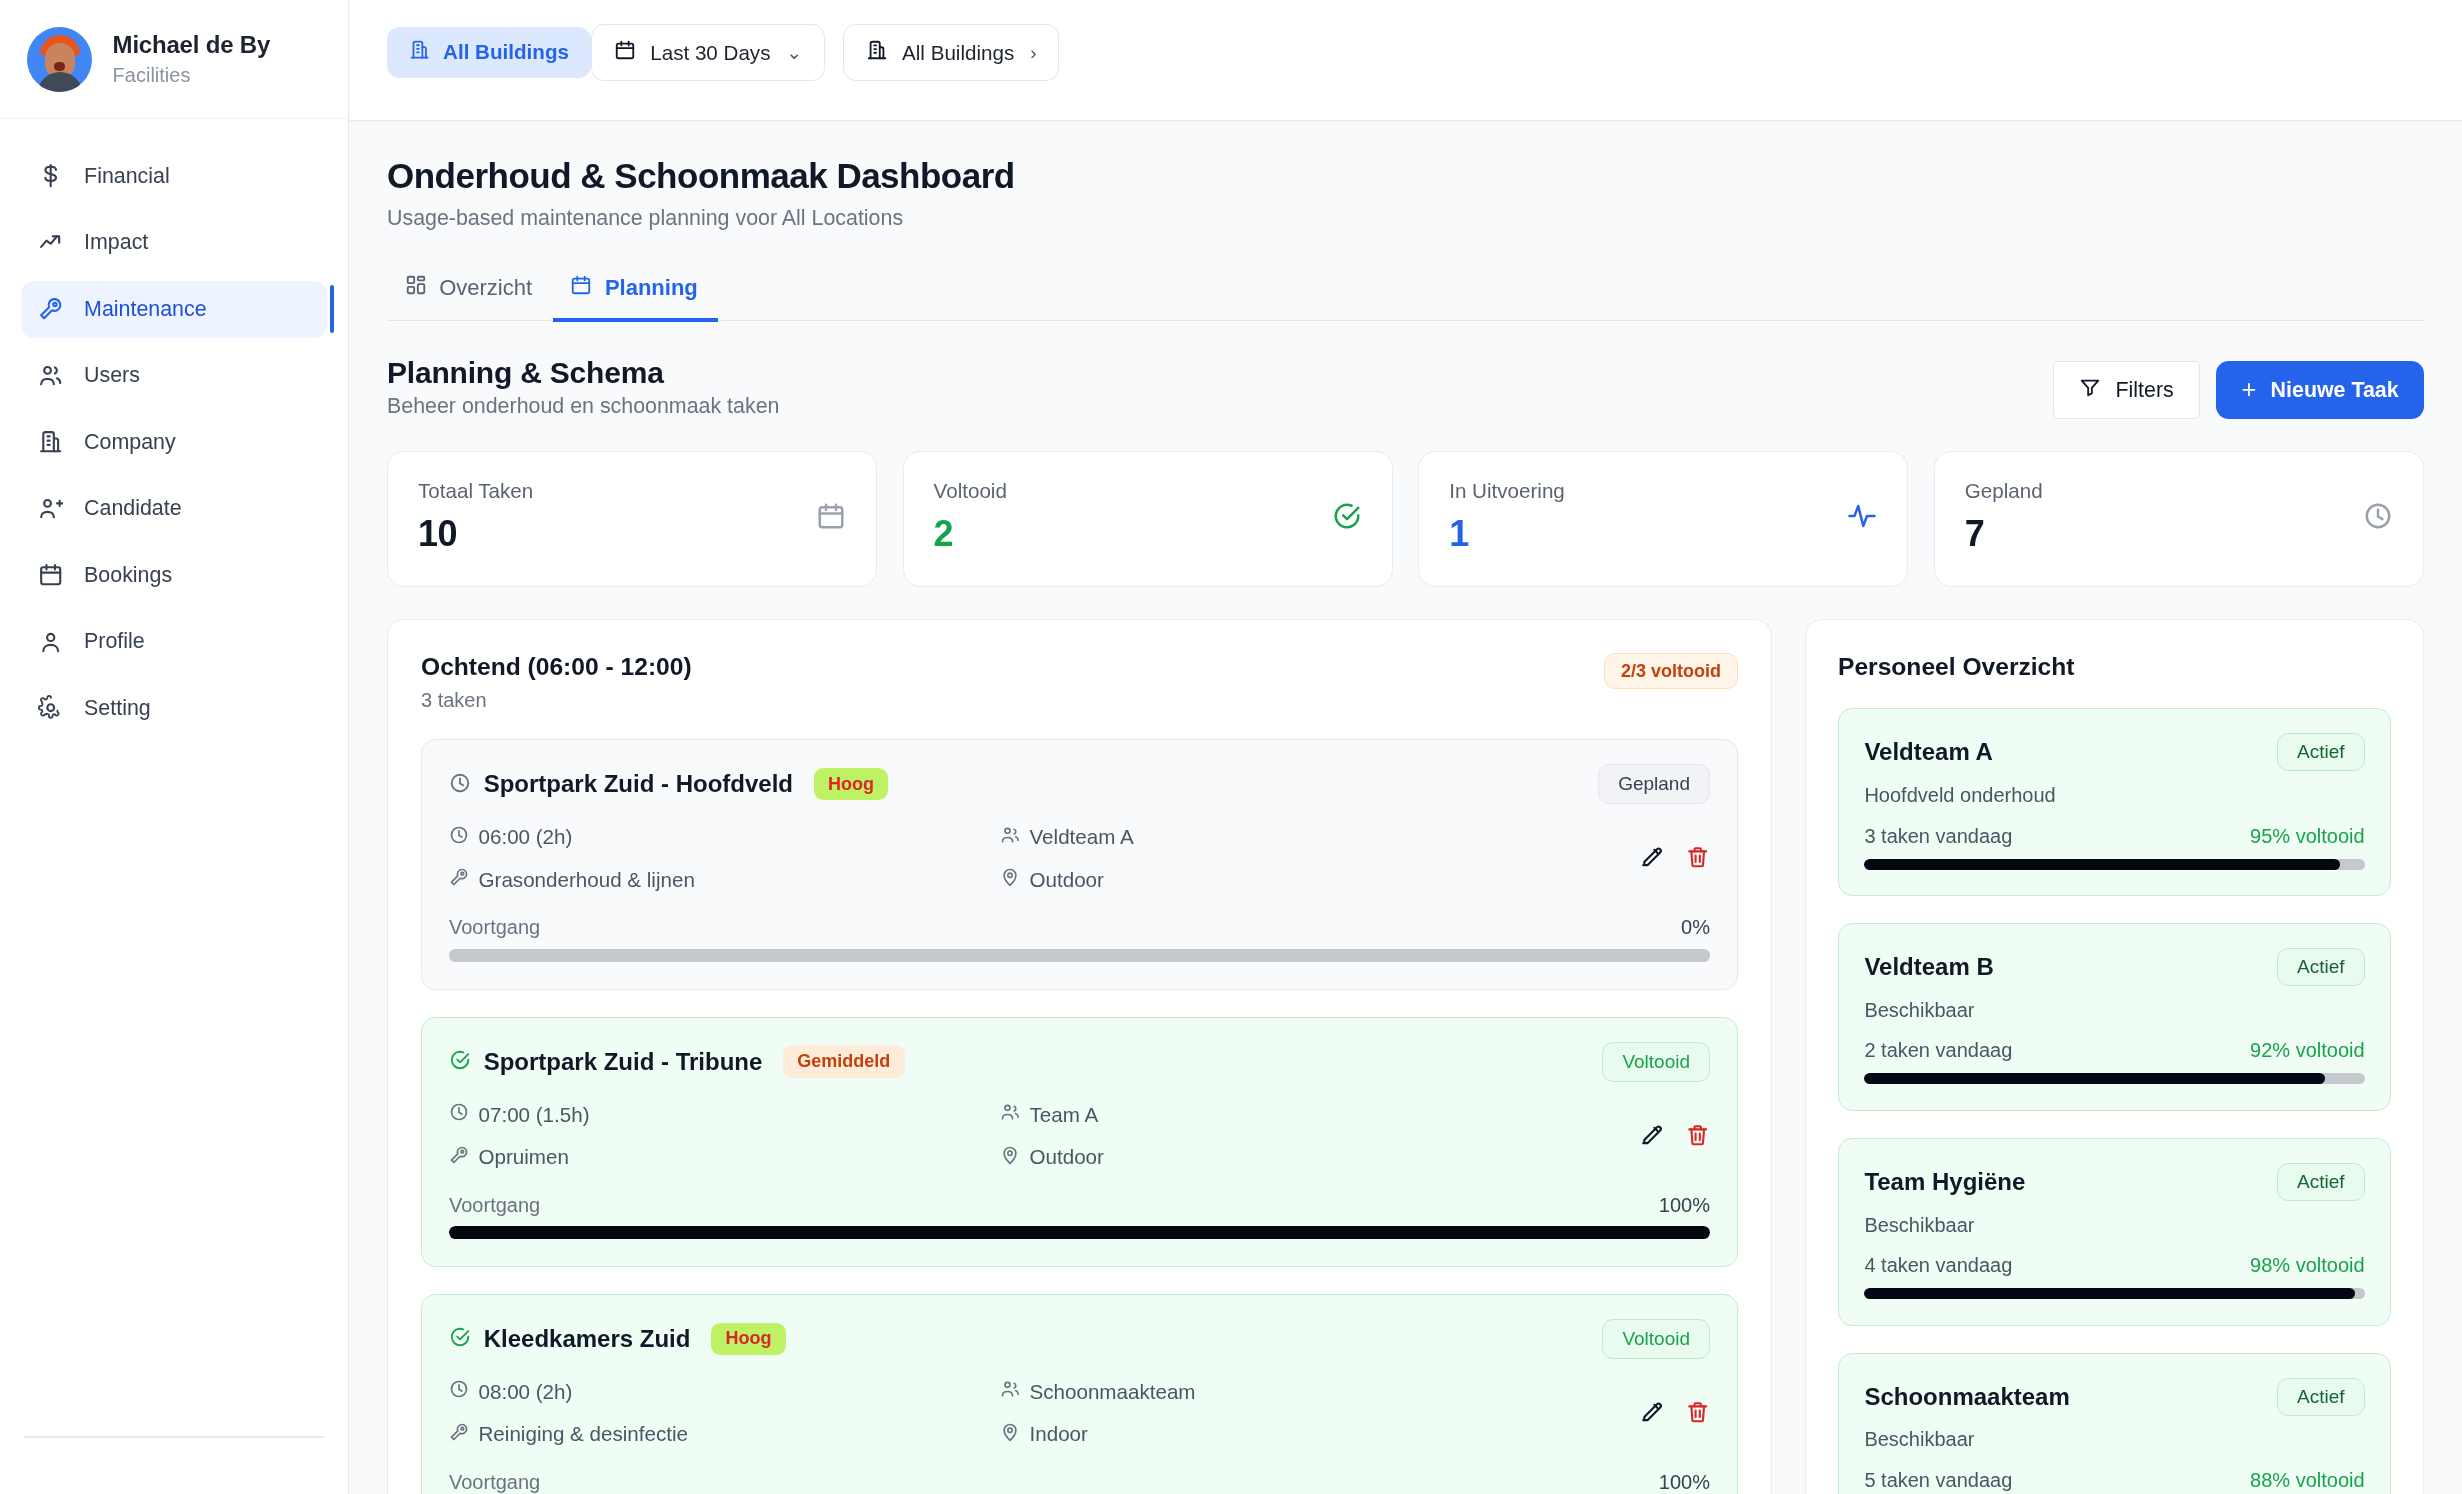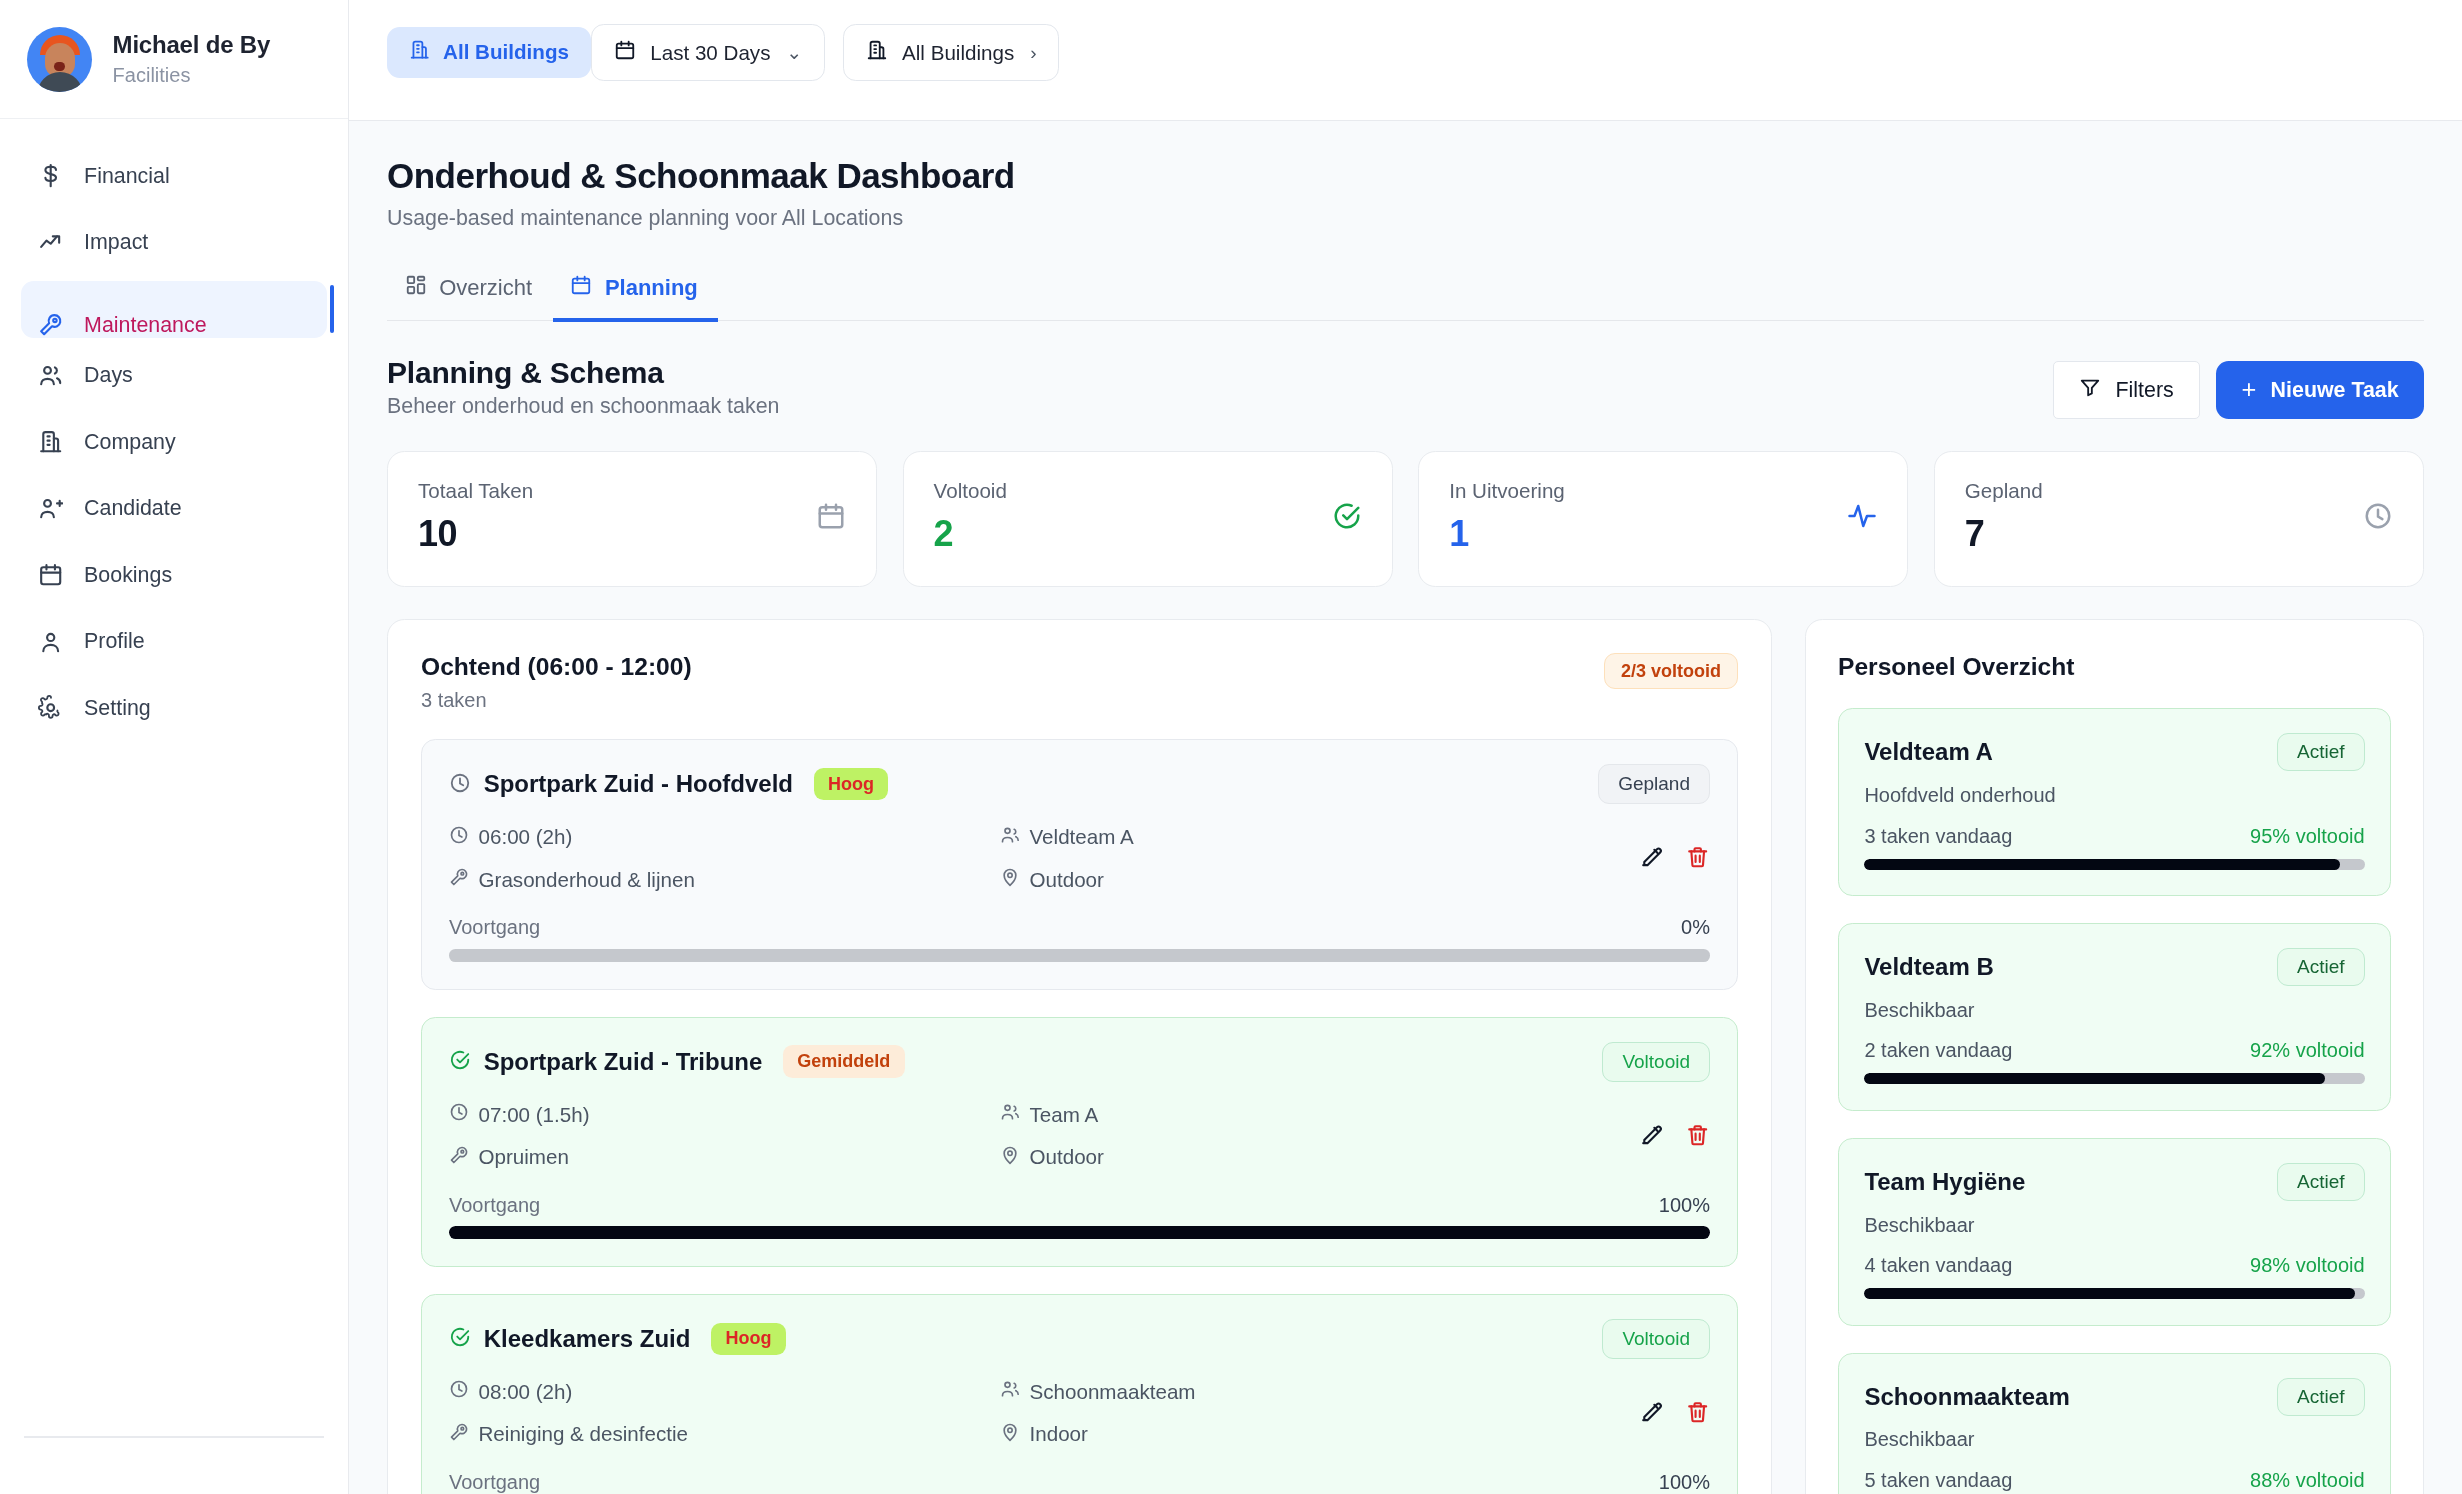--- a/index.html
+++ b/index.html
@@ -41,21 +41,21 @@
   .sb-nav { padding: 28.6px 20.6px 0 20.6px; }
   .nav-item {
     display: flex; align-items: center; gap: 20.6px;
     height: 57px; padding: 0 17.5px;
     border-radius: 12.7px;
     color: #374151; font-size: 21.4px;
     margin-bottom: 9.5px;
     cursor: pointer;
     position: relative;
   }
-  .nav-item.active { background: #eef4ff; color: #be185d; font-weight: 500; align-items: flex-end; }
+  .nav-item.active { background: #eef4ff; color: #1d4ed8; font-weight: 500; }
   .nav-item.active::after {
     content: ""; position: absolute; right: -6.3px; top: 4.8px; bottom: 4.8px;
     width: 4px; background: #2563eb; border-radius: 2.4px;
   }
   .nav-ico { width: 25.4px; height: 25.4px; flex: 0 0 25.4px; display:flex; align-items:center; justify-content:center; }
   .nav-ico svg { width: 25.4px; height: 25.4px; }
   .sb-divider {
     position: absolute; left: 24px; right: 24px; bottom: 57px;
     height: 1.6px; background: #e8eaee;
   }
@@ -236,21 +236,21 @@
         </div>
         <div class="nav-item">
           <span class="nav-ico">
             <svg viewBox="0 0 24 24" fill="none" stroke="#374151" stroke-width="2" stroke-linecap="round" stroke-linejoin="round">
               <circle cx="9" cy="7" r="3.2"></circle>
               <path d="M3 20c0-3.3 2.7-5 6-5s6 1.7 6 5"></path>
               <path d="M16 4.2A3.2 3.2 0 0 1 16 10"></path>
               <path d="M18 14.5c2 .8 3 2.3 3 4.5"></path>
             </svg>
           </span>
-          <span>Days</span>
+          <span>Users</span>
         </div>
         <div class="nav-item">
           <span class="nav-ico">
             <svg viewBox="0 0 24 24" fill="none" stroke="#374151" stroke-width="2" stroke-linecap="round" stroke-linejoin="round">
               <path d="M5 21V5a2 2 0 0 1 2-2h6a2 2 0 0 1 2 2v16"></path>
               <path d="M15 9h2a2 2 0 0 1 2 2v10"></path>
               <path d="M3 21h18"></path>
               <path d="M9 7h2M9 11h2M9 15h2"></path>
             </svg>
           </span>

